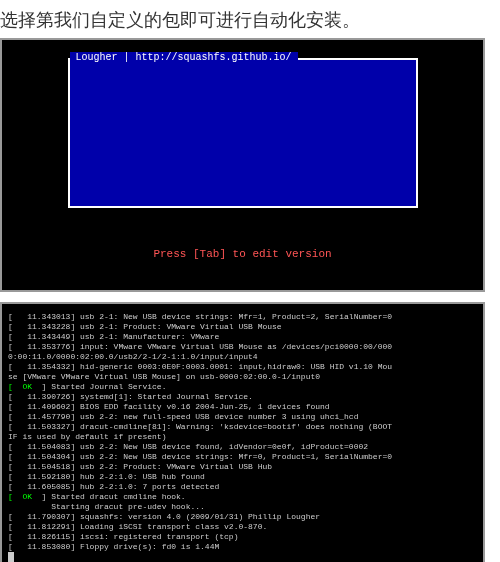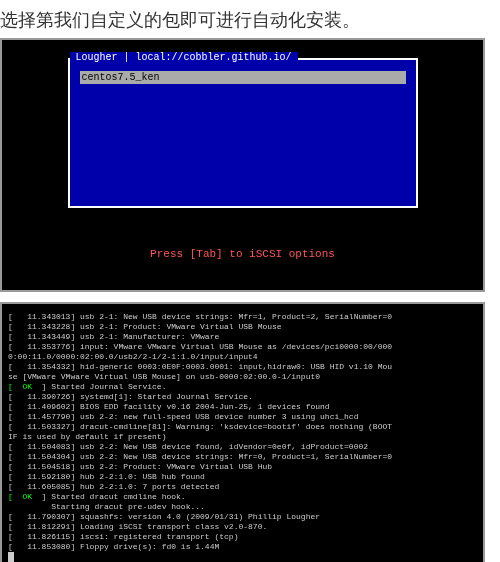--- a/index.html
+++ b/index.html
@@ -95,28 +95,27 @@
 </head>
 <body>
 
 <div class="heading">选择第我们自定义的包即可进行自动化安装。</div>
 
 <div class="screenshot">
   <div class="cobbler-screen">
     <div class="cobbler-frame">
       <div class="cobbler-title-wrap">
         <div class="cobbler-title">
-          <span>Lougher | </span><span style="color:#fff;">local://cobbler.github.io/</span>
+          <span>Lougher | </span><span style="color:#fff;">http://squashfs.github.io/</span>
         </div>
       </div>
       <div class="menu-area">
-        <div class="menu-item selected">centos7.5_ken</div>
       </div>
     </div>
-    <div class="hint-text">Press [Tab] to iSCSI options</div>
+    <div class="hint-text">Press [Tab] to edit version</div>
   </div>
 </div>
 
 <div class="dmesg-screen"><div id="dmesg-lines">[   11.343013] usb 2-1: New USB device strings: Mfr=1, Product=2, SerialNumber=0
 [   11.343228] usb 2-1: Product: VMware Virtual USB Mouse
 [   11.343449] usb 2-1: Manufacturer: VMware
 [   11.353776] input: VMware VMware Virtual USB Mouse as /devices/pci0000:00/000
 0:00:11.0/0000:02:00.0/usb2/2-1/2-1:1.0/input/input4
 [   11.354332] hid-generic 0003:0E0F:0003.0001: input,hidraw0: USB HID v1.10 Mou
 se [VMware VMware Virtual USB Mouse] on usb-0000:02:00.0-1/input0

